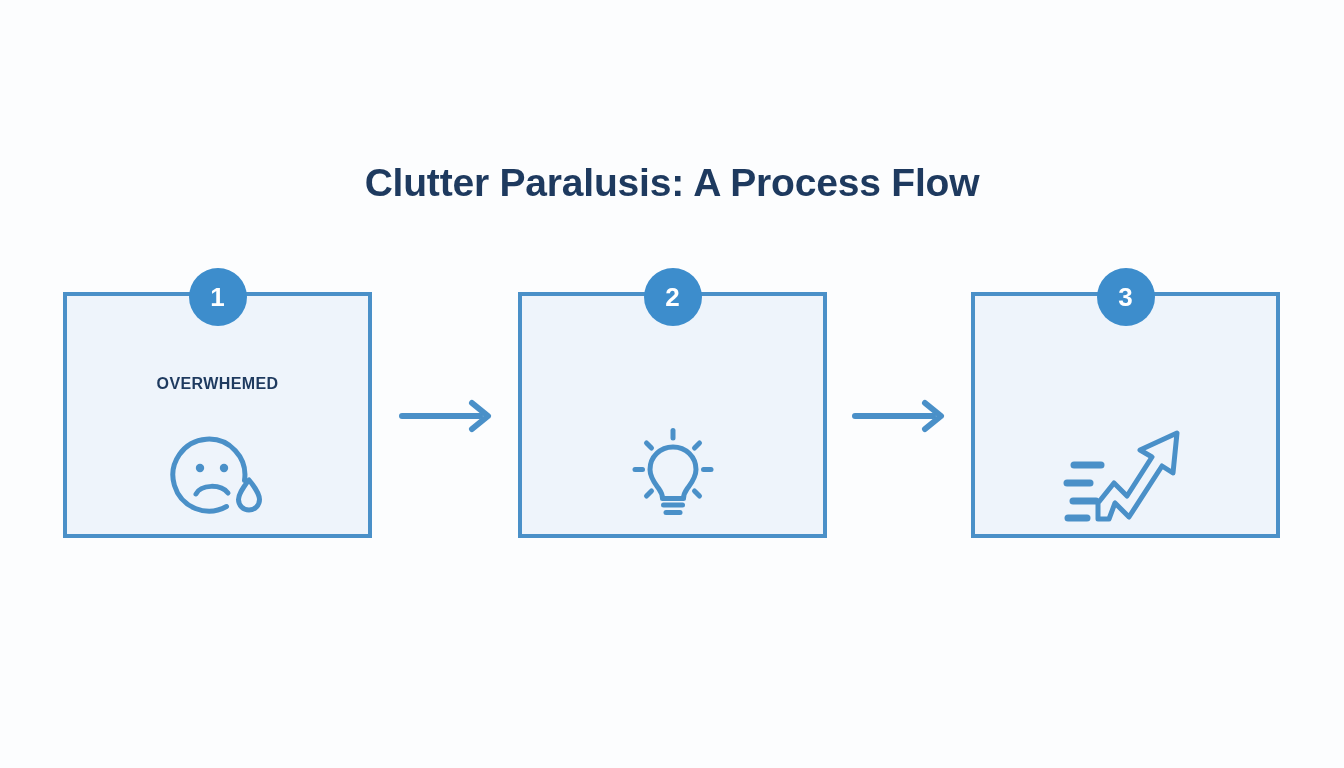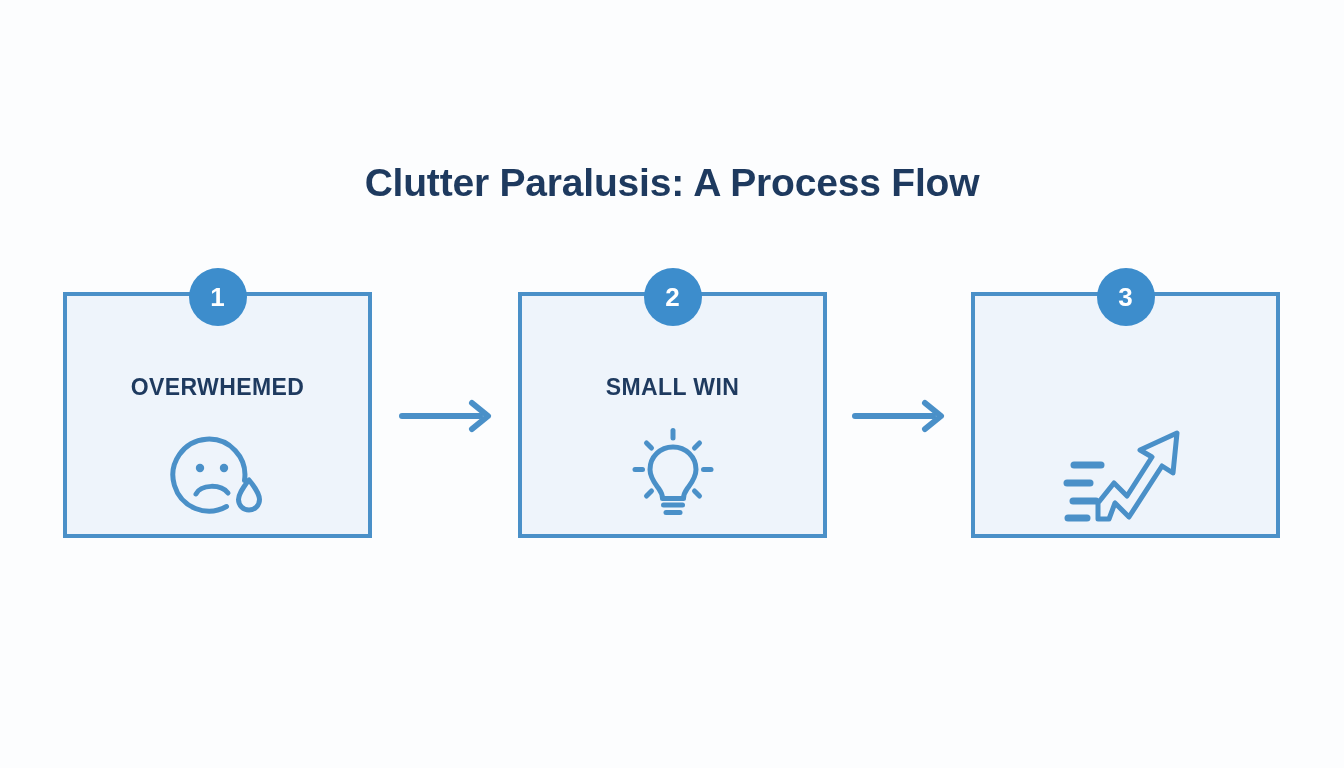--- a/index.html
+++ b/index.html
@@ -68,21 +68,21 @@
     justify-content: center;
     line-height: 1;
   }
 
   .step-label {
     position: absolute;
     top: 80px;
     left: 0;
     width: 100%;
     text-align: center;
-    font-size: 23px;
+    font-size: 16px;
     font-weight: bold;
     color: #1e3a5f;
     letter-spacing: 0.4px;
     line-height: 1;
     white-space: nowrap;
   }
 
   .step-icon {
     position: absolute;
     top: 128px;
@@ -134,21 +134,20 @@
 
   <div class="connector c1">
     <svg width="104" height="40" viewBox="0 0 104 40" fill="none" stroke="#4a90c8" stroke-width="6" stroke-linecap="round" stroke-linejoin="round">
       <path d="M6 20 H84"></path>
       <path d="M76 7 L92 20 L76 33"></path>
     </svg>
   </div>
 
   <div class="step-box b2">
     <div class="step-badge">2</div>
-    <div class="step-label">SMALL WIN</div>
     <div class="step-icon">
       <svg width="92" height="94" viewBox="0 0 92 94" fill="none" stroke="#4a90c8" stroke-width="5" stroke-linecap="round" stroke-linejoin="round">
 
         <path d="M46 20 C33 20, 23 30, 23 42.5 C23 51, 28.5 57, 32 62 C34.5 65.5, 35.5 68, 35.5 71.5 H56.5 C56.5 68, 57.5 65.5, 60 62 C63.5 57, 69 51, 69 42.5 C69 30, 59 20, 46 20 Z"></path>
 
         <path d="M36.5 78 H55.5"></path>
         <path d="M39 85.5 H53"></path>
 
         <path d="M46 3.5 V11"></path>
         <path d="M8 42.5 H15.5"></path>

